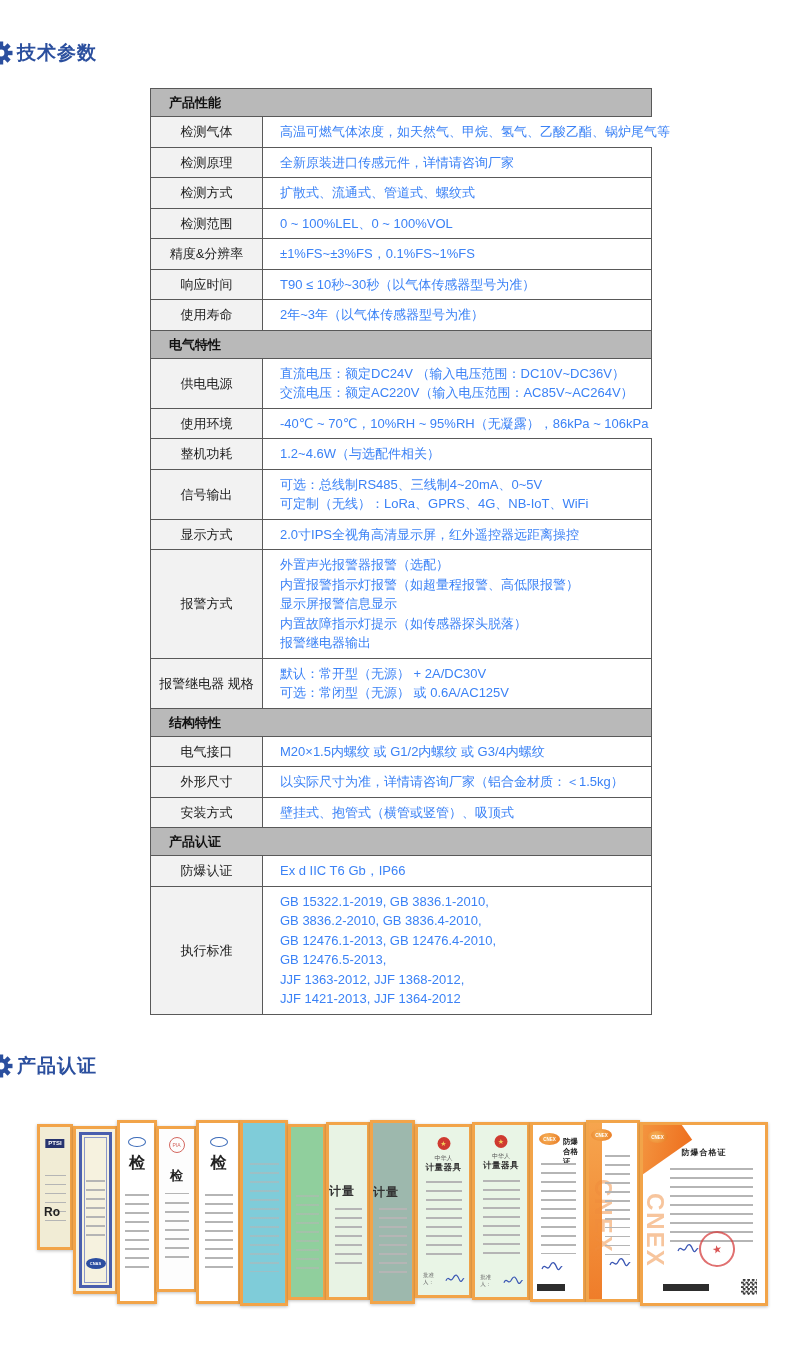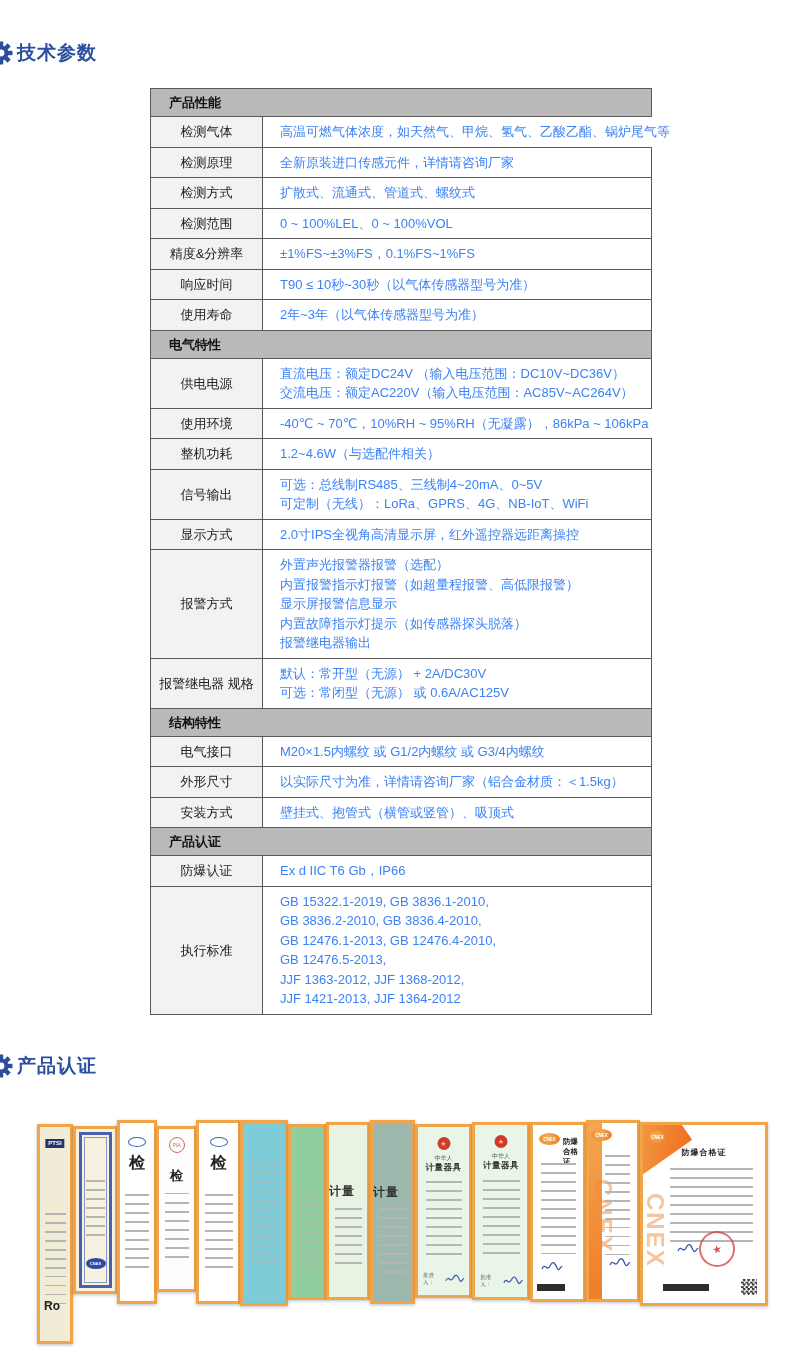--- a/index.html
+++ b/index.html
@@ -262,21 +262,21 @@
         <rect x="-2.2" y="-11.5" width="4.4" height="23" transform="rotate(135)"></rect>
         <circle r="7.5"></circle>
       </g>
       <circle r="3.4" fill="#ffffff"></circle>
     </svg>
   </span>
   <span class="txt">产品认证</span>
 </div>
 
 <div id="cert-strip">
-    <div class="cert cert-ptsi cert-ptsi" style="left: 7px; top: 6px; width: 36px; height: 220px; background: rgb(241, 236, 213); border-color: rgb(242, 164, 73); z-index: 1;">
+    <div class="cert cert-ptsi cert-ptsi" style="left: 7px; top: 6px; width: 36px; height: 126px; background: rgb(241, 236, 213); border-color: rgb(242, 164, 73); z-index: 1;">
       <div class="ptsi-chip">PTSI</div>
       <div class="clines"></div>
       <div class="ptsi-big">Ro</div>
     </div>
     <div class="cert cert-blue" style="left: 43px; top: 8px; width: 45px; height: 168px; background: rgb(246, 242, 223); border-color: rgb(242, 164, 73); z-index: 2;">
       <div class="blue-frame">
         <div class="clines" style="top: 30%; bottom: 28%;"></div>
         <div class="cnas-oval">CNAS</div>
       </div>
     </div>

